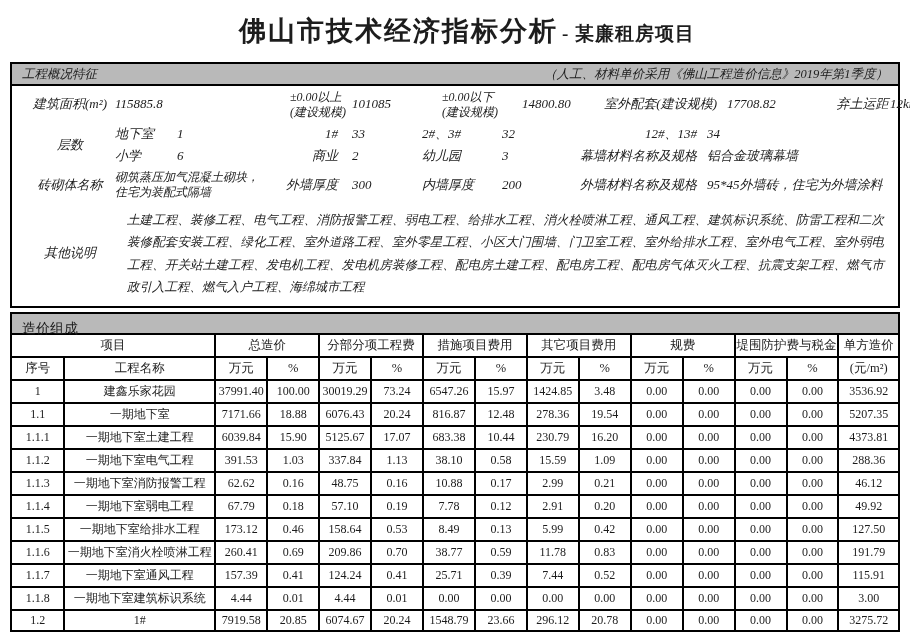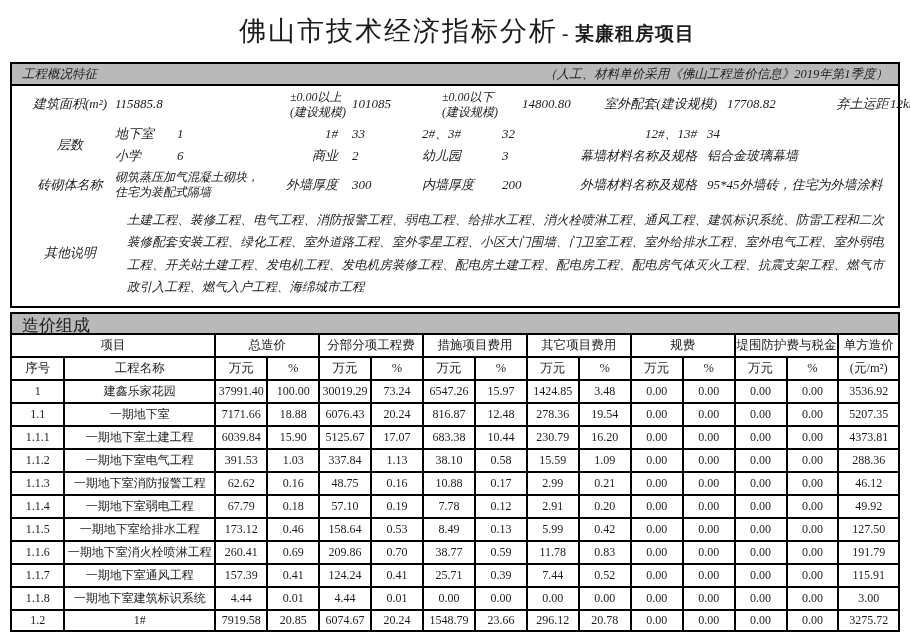--- a/index.html
+++ b/index.html
@@ -4,21 +4,21 @@
 <style>
   * { margin:0; padding:0; box-sizing:border-box; }
   html,body { width:910px; height:643px; background:#ffffff; }
   body {
     font-family:"Liberation Serif","DejaVu Serif",serif;
     color:#1c1c1c;
     position:relative;
     overflow:hidden;
   }
   .title-row { text-align:center; margin-top:13px; height:40px; }
-  .title-main { font-size:27px; font-weight:normal; letter-spacing:2px;margin-left:24px; }
+  .title-main { font-size:27px; font-weight:bold; letter-spacing:2px;margin-left:24px; }
   .title-sub  { font-size:19px; font-weight:bold; letter-spacing:1px; }
 
   
   .overview-box { margin:9px 10px 0 10px; border:2px solid #000;font-style:italic; }
   .ov-bar {
     background:#b9b9b9; border-bottom:2px solid #000;
     display:flex; justify-content:space-between; align-items:center;
     padding:3px 10px; font-size:12.5px; height:22px;
   }
   .ov-content { padding-left:13px; padding-right:4px; }
@@ -56,21 +56,21 @@
   .row-d { min-height:80px; align-items:center; padding:6px 0 8px 0; }
   .other-text {
     flex:1 1 auto; font-size:12.5px; line-height:1.78;
     padding-left:12px; padding-right:10px; text-align:justify;
   }
 
   
   .cost-bar {
     margin:4px 10px 0 10px; background:#b9b9b9;
     border:2px solid #000; border-bottom:none;
-    padding:0 10px; font-size:17px; height:21px;
+    padding:6px 10px; font-size:14px; height:21px;
   }
   table.cost {
     width:890px; margin:0 10px; border-collapse:collapse;
     table-layout:fixed; font-size:12px;
   }
   table.cost th, table.cost td {
     border:2px solid #000; text-align:center; vertical-align:middle;
     padding:2px 1px; white-space:nowrap; overflow:hidden;
     font-weight:normal; height:17px;
   }

